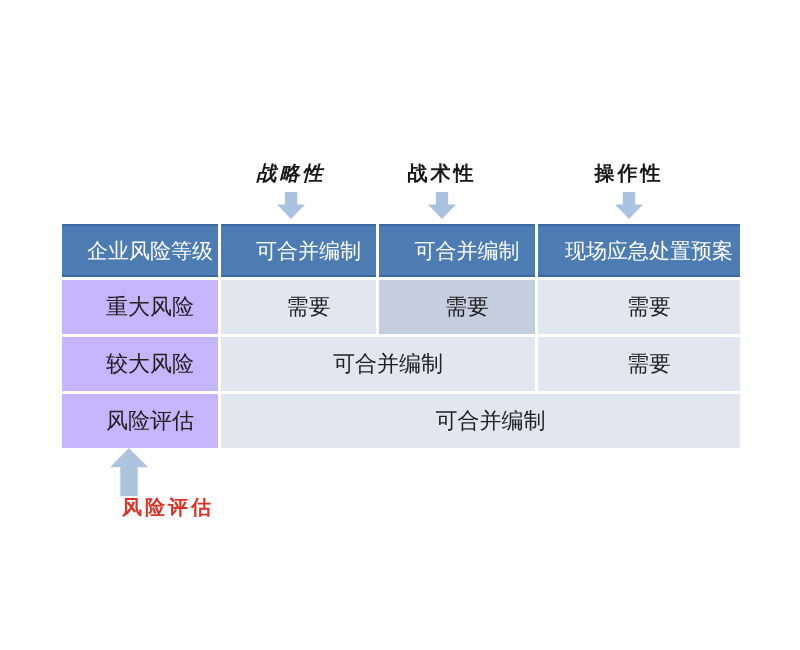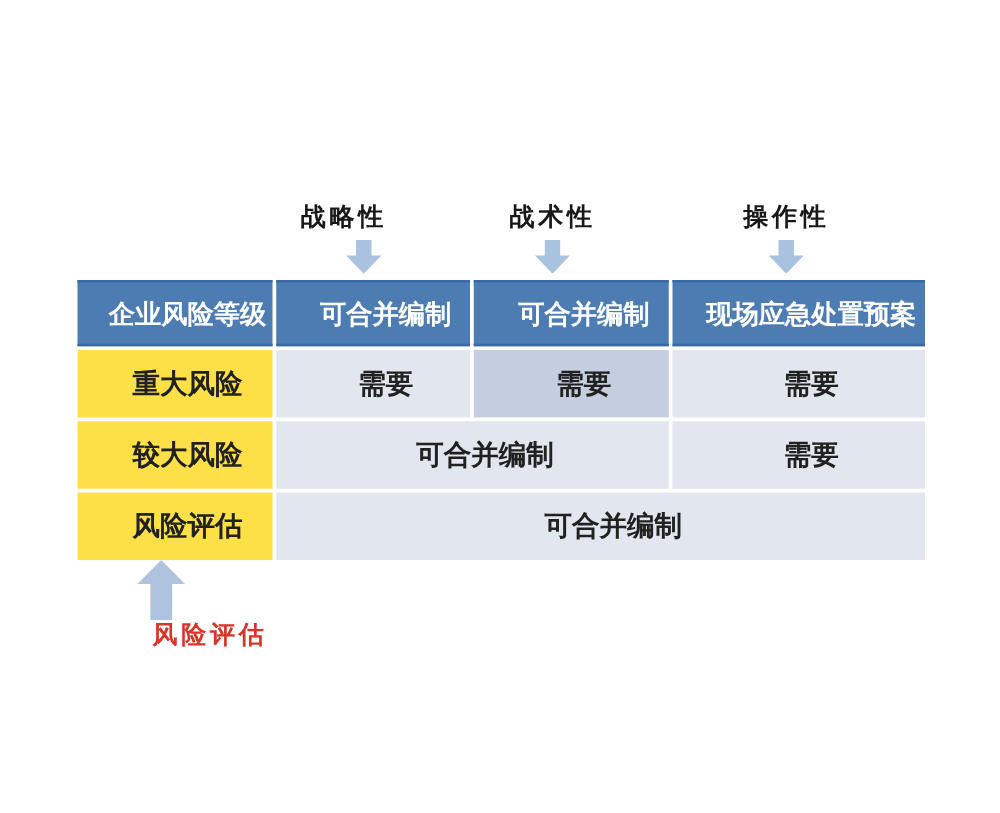--- a/index.html
+++ b/index.html
@@ -10,21 +10,21 @@
   }
   .stage{position:absolute;inset:0;}
 
   
   .plan-type-label{
     position:absolute;top:160px;transform:translateX(-50%);
     font-family:"DejaVu Serif","Liberation Serif",serif;
     font-size:20px;font-weight:700;color:#181818;letter-spacing:3px;
     white-space:nowrap;
   }
-  .label-1{left:275px;}
+  .label-1{left:291px;font-style:italic;}
   .label-2{left:442px;}
   .label-3{left:629px;}
 
   
   .arrow-down{
     position:absolute;top:192px;width:28px;height:27px;background:#a8c2df;
     clip-path:polygon(28% 0, 72% 0, 72% 46%, 100% 46%, 50% 100%, 0 46%, 28% 46%);
   }
   .ad-1{left:277px;}
   .ad-2{left:428px;}
@@ -38,28 +38,28 @@
   
   .plan-table{
     position:absolute;left:62px;top:224px;width:681px;
     display:grid;
     grid-template-columns:156px 155px 156px 202px;
     grid-template-rows:53px 54px 54px 54px;
     gap:3px;
   }
   .cell{
     display:flex;align-items:center;justify-content:center;
-    font-weight:700;font-size:22px;color:#212121;
+    font-weight:400;font-size:22px;color:#212121;
     box-sizing:border-box;white-space:nowrap;padding-left:20px;
   }
   .cell.header{
     background:#4d7cb3;color:#ffffff;font-size:21px;
     border-top:2px solid #3a6aa3;border-bottom:2px solid #3a6aa3;
   }
-  .cell.level{background:#fde047;}
+  .cell.level{background:#c4b5fd;}
   .cell.light{background:#e2e7ef;}
   .cell.highlight{background:#c5cede;}
   .span2{grid-column:2 / span 2;}
   .span3{grid-column:2 / span 3;}
 
   
   .risk-assessment{
     position:absolute;left:78px;top:494px;
     font-family:"DejaVu Serif","Liberation Serif",serif;
     font-size:20px;font-weight:700;color:#d93427;letter-spacing:3px;

